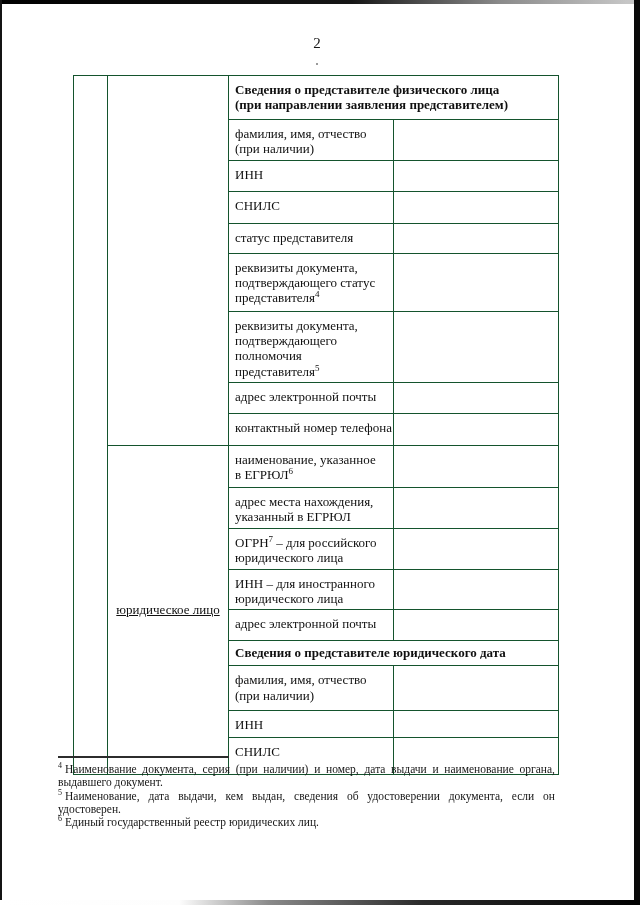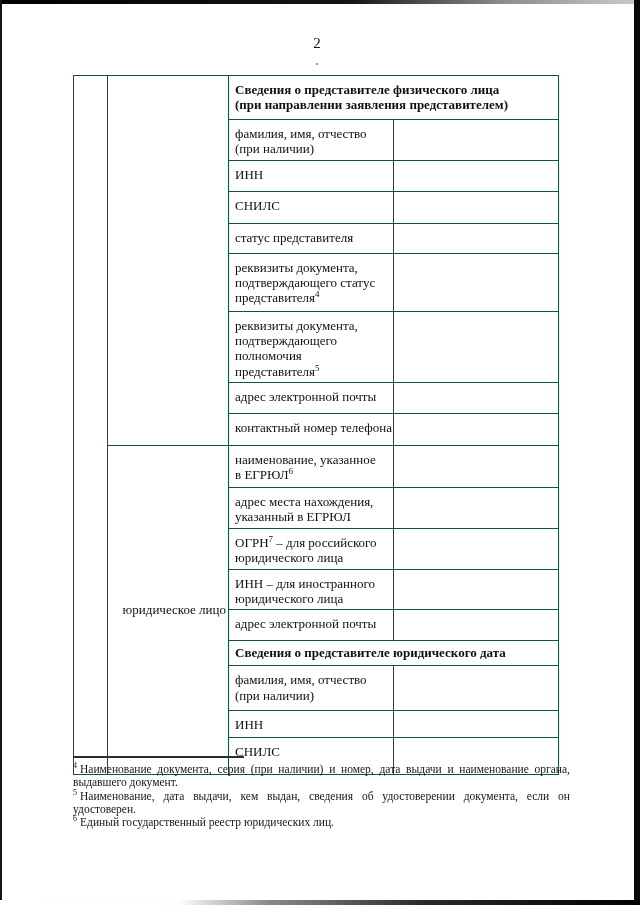--- a/index.html
+++ b/index.html
@@ -37,31 +37,31 @@
     font-size: 13px; line-height: 1.18;
     padding: 6px 2px 3px 6px;
     overflow: visible;
   }
   col.c1 { width: 34px; }
   col.c2 { width: 121px; }
   col.c3 { width: 165px; }
   col.c4 { width: 165px; }
 
   td.gutter { padding: 0; }
-  td.entity { vertical-align: middle; text-align: right; padding: 2px 2px; }
+  td.entity { vertical-align: middle; text-align: center; padding: 2px 2px; text-decoration: underline; }
   td.sect   { font-weight: bold; padding-top: 6px; padding-right: 4px; }
   td.sect.single { padding-top: 4px; }
   td.lbl    { white-space: pre-line; padding-right: 10px; }
   td.lbl.nw { white-space: nowrap; }
   td.val    { padding: 0; }
 
   sup.ss { font-size: 9px; line-height: 0; }
 
   .footnotes {
-    position: absolute; left: 73px; top: 756px; width: 497px;
+    position: absolute; left: 58px; top: 756px; width: 497px;
     font-size: 11.5px; line-height: 13px; color: #161616;
     text-align: justify;
   }
   .fn-sep { width: 171px; height: 0; border-top: 2px solid #2c2c2c; margin-bottom: 5px; }
   .fn { margin: 0 0 0.5px 0; }
   .fn sup { font-size: 8px; line-height: 0; margin-right: 3px; }
 </style>
 </head>
 <body>
 

